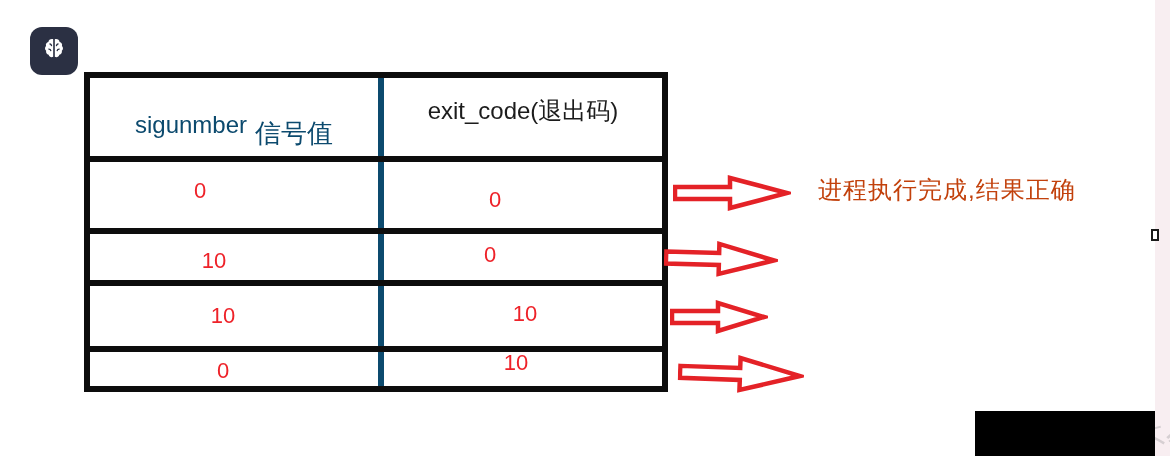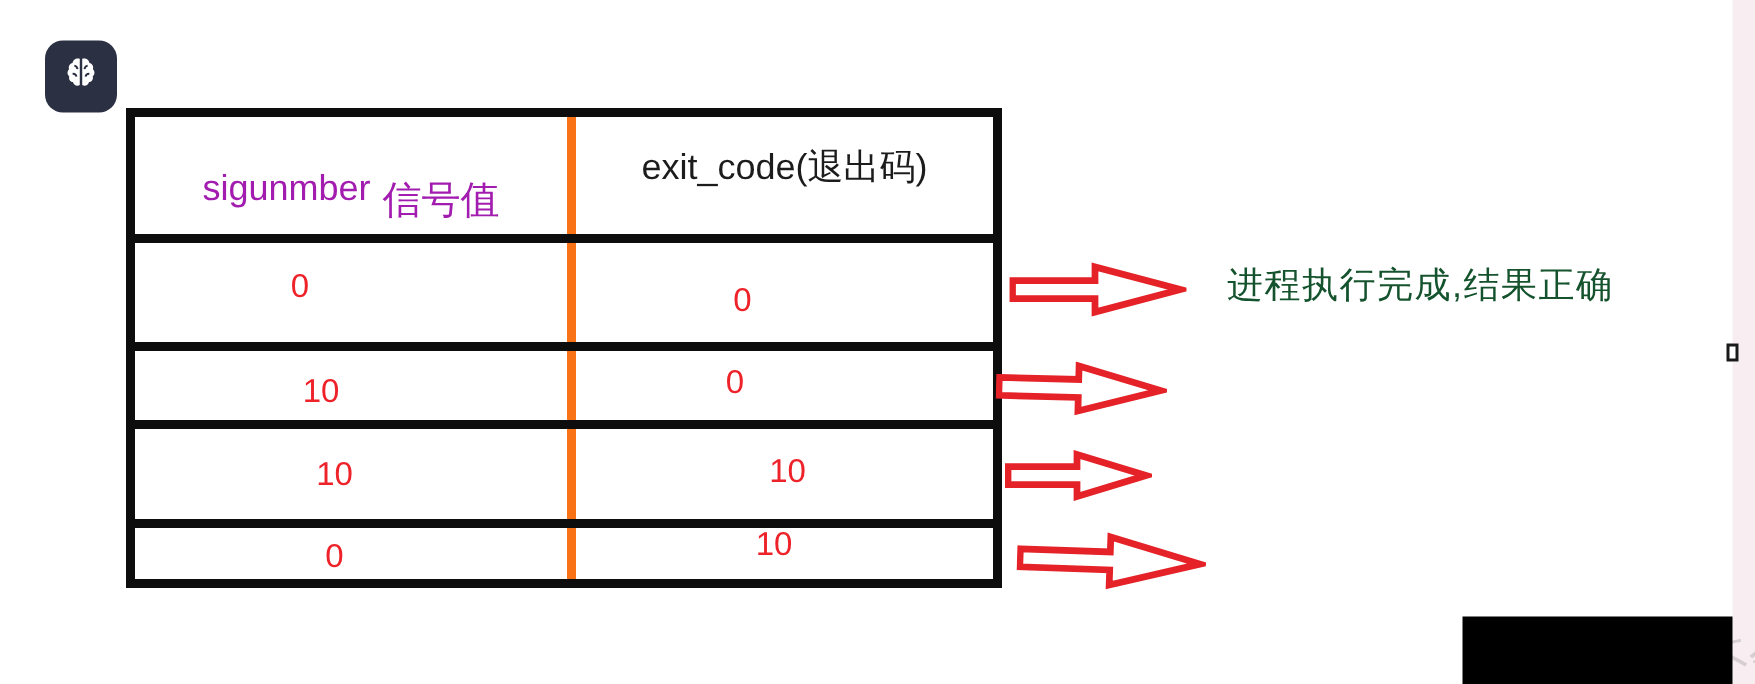--- a/index.html
+++ b/index.html
@@ -14,42 +14,42 @@
   }
   
   .sig-table{
     position:absolute;left:84px;top:72px;width:584px;
     border:6px solid #0d0d0d;box-sizing:border-box;background:#fff;
   }
   .t-row{display:flex;border-bottom:6px solid #0d0d0d;box-sizing:content-box;}
   .t-row:last-child{border-bottom:none;}
   .t-cell{display:flex;align-items:center;justify-content:center;box-sizing:border-box;}
   .c1{width:288px;flex:none;}
-  .c2{flex:1;border-left:6px solid #f97316;}
+  .c2{flex:1;border-left:6px solid #0c4a6e;}
   .row-header{height:78px;}
   .row-1{height:66px;}
   .row-2{height:46px;}
   .row-3{height:60px;}
   .row-4{height:34px;}
-  .hdr-text{color:#a21caf;font-size:24px;padding-top:14px;}
+  .hdr-text{color:#0c4a6e;font-size:24px;padding-top:14px;}
   .hdr-cn{font-size:26px;display:inline-block;transform:translateY(9px);margin-left:8px;}
   .hdr2{color:#1c1c1c;font-size:24px;transform:translateY(-6px);}
   .val{color:#ee2229;font-size:22px;}
   .row-1 .c1 .val{transform:translate(-34px,-4px);}
   .row-1 .c2 .val{transform:translate(-28px,5px);}
   .row-2 .c1 .val{transform:translate(-20px,4px);}
   .row-2 .c2 .val{transform:translate(-33px,-2px);}
   .row-3 .c1 .val{transform:translate(-11px,0px);}
   .row-3 .c2 .val{transform:translate(2px,-2px);}
   .row-4 .c1 .val{transform:translate(-11px,2px);}
   .row-4 .c2 .val{transform:translate(-7px,-6px);}
   
   .arrow{position:absolute;}
   
-  .note{position:absolute;color:#14532d;font-size:24px;white-space:nowrap;letter-spacing:1px;}
+  .note{position:absolute;color:#c2410c;font-size:24px;white-space:nowrap;letter-spacing:1px;}
   .note-1{left:818px;top:174px;}
   .note-2{left:832px;top:271px;}
   .note-3{left:826px;top:361px;font-size:25px;}
   
   .side-strip{position:absolute;right:0;top:0;width:15px;height:456px;background:#f8eef1;z-index:1;}
   
   .edge-square{position:absolute;left:1151px;top:229px;width:8px;height:12px;background:#fff;border:2px solid #1a1a1a;box-sizing:border-box;z-index:3;}
   
   .watermark{position:absolute;left:1136px;top:418px;color:#d6cfd2;font-size:30px;transform:rotate(-12deg);z-index:2;white-space:nowrap;}
   

